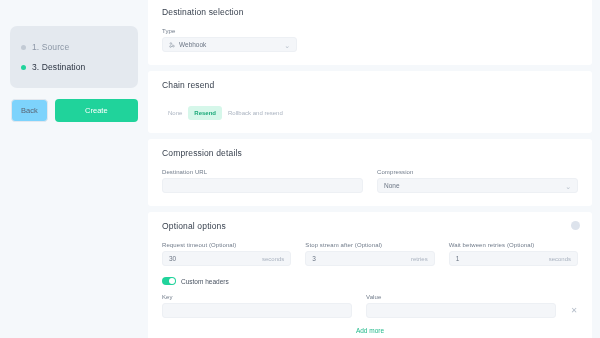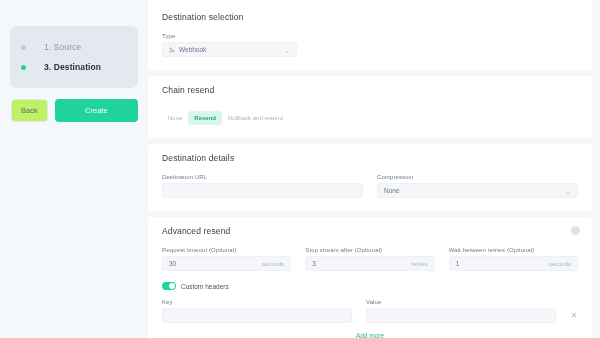--- a/index.html
+++ b/index.html
@@ -19,45 +19,45 @@
     flex-shrink: 0;
     position: relative;
   }
   .stepper {
     background: #e4e9ef;
     border-radius: 7px;
     padding: 11px 8px 11px 9px;
   }
   .step {
     display: flex; align-items: center;
-    gap: 18px;
+    gap: 6px;
     padding: 5px 2px;
     cursor: pointer;
   }
   .dot {
     width: 5px; height: 5px; border-radius: 50%;
     background: #c2cad4;
     flex-shrink: 0;
   }
   .step.active .dot { background: #20d39b; }
   .step-label {
     font-size: 8.5px;
     color: #8c97a6;
     letter-spacing: .1px;
     white-space: nowrap;
   }
-  .step.active .step-label { color: #2b3442; font-weight: bold; }
+  .step.active .step-label { color: #2b3442; font-weight: normal; }
 
   .nav-actions {
     display: flex; align-items: center; gap: 7px;
     margin-top: 11px;
     padding-left: 1px;
   }
   .btn-back {
-    background: #bef264;
+    background: #7dd3fc;
     border: 1px solid #e2e7ee;
     border-radius: 4px;
     color: #5a6473;
     font-size: 7.5px;
     padding: 6px 9px;
     cursor: pointer;
     font-family: "Liberation Sans", sans-serif;
   }
   .btn-create {
     flex: 1;
@@ -88,21 +88,21 @@
     position: relative;
     flex-shrink: 0;
   }
   .card.first { padding-top: 0; border-radius: 0 0 3px 3px; }
   .card-title {
     font-size: 8.5px;
     color: #39424f;
     letter-spacing: .15px;
     margin-bottom: 11px;
   }
-  .card.first .card-title { padding-top: 0; margin-top: 12px; }
+  .card.first .card-title { padding-top: 7px; }
 
   .field-label {
     font-size: 6px;
     color: #707b8a;
     margin-bottom: 3px;
     letter-spacing: .1px;
   }
 
   .input, .select {
     background: #f4f6f9;
@@ -231,38 +231,38 @@
     <div class="card">
       <div class="card-title">Chain resend</div>
       <div class="segmented">
         <div class="seg">None</div>
         <div class="seg on">Resend</div>
         <div class="seg">Rollback and resend</div>
       </div>
     </div>
 
     <div class="card">
-      <div class="card-title">Destination details</div>
+      <div class="card-title">Compression details</div>
       <div class="row">
         <div class="col">
           <div class="field-label">Destination URL</div>
           <div class="input"></div>
         </div>
         <div class="col">
           <div class="field-label">Compression</div>
           <div class="select">
             <span>None</span>
             <span class="chev">⌄</span>
           </div>
         </div>
       </div>
     </div>
 
     <div class="card adv-head">
-      <div class="card-title">Advanced resend</div>
+      <div class="card-title">Optional options</div>
       <div class="help-icon"></div>
 
       <div class="row" style="margin-bottom:11px">
         <div class="col">
           <div class="field-label">Request timeout (Optional)</div>
           <div class="input input-suffix">
             <span>30</span>
             <span class="suffix">seconds</span>
           </div>
         </div>

